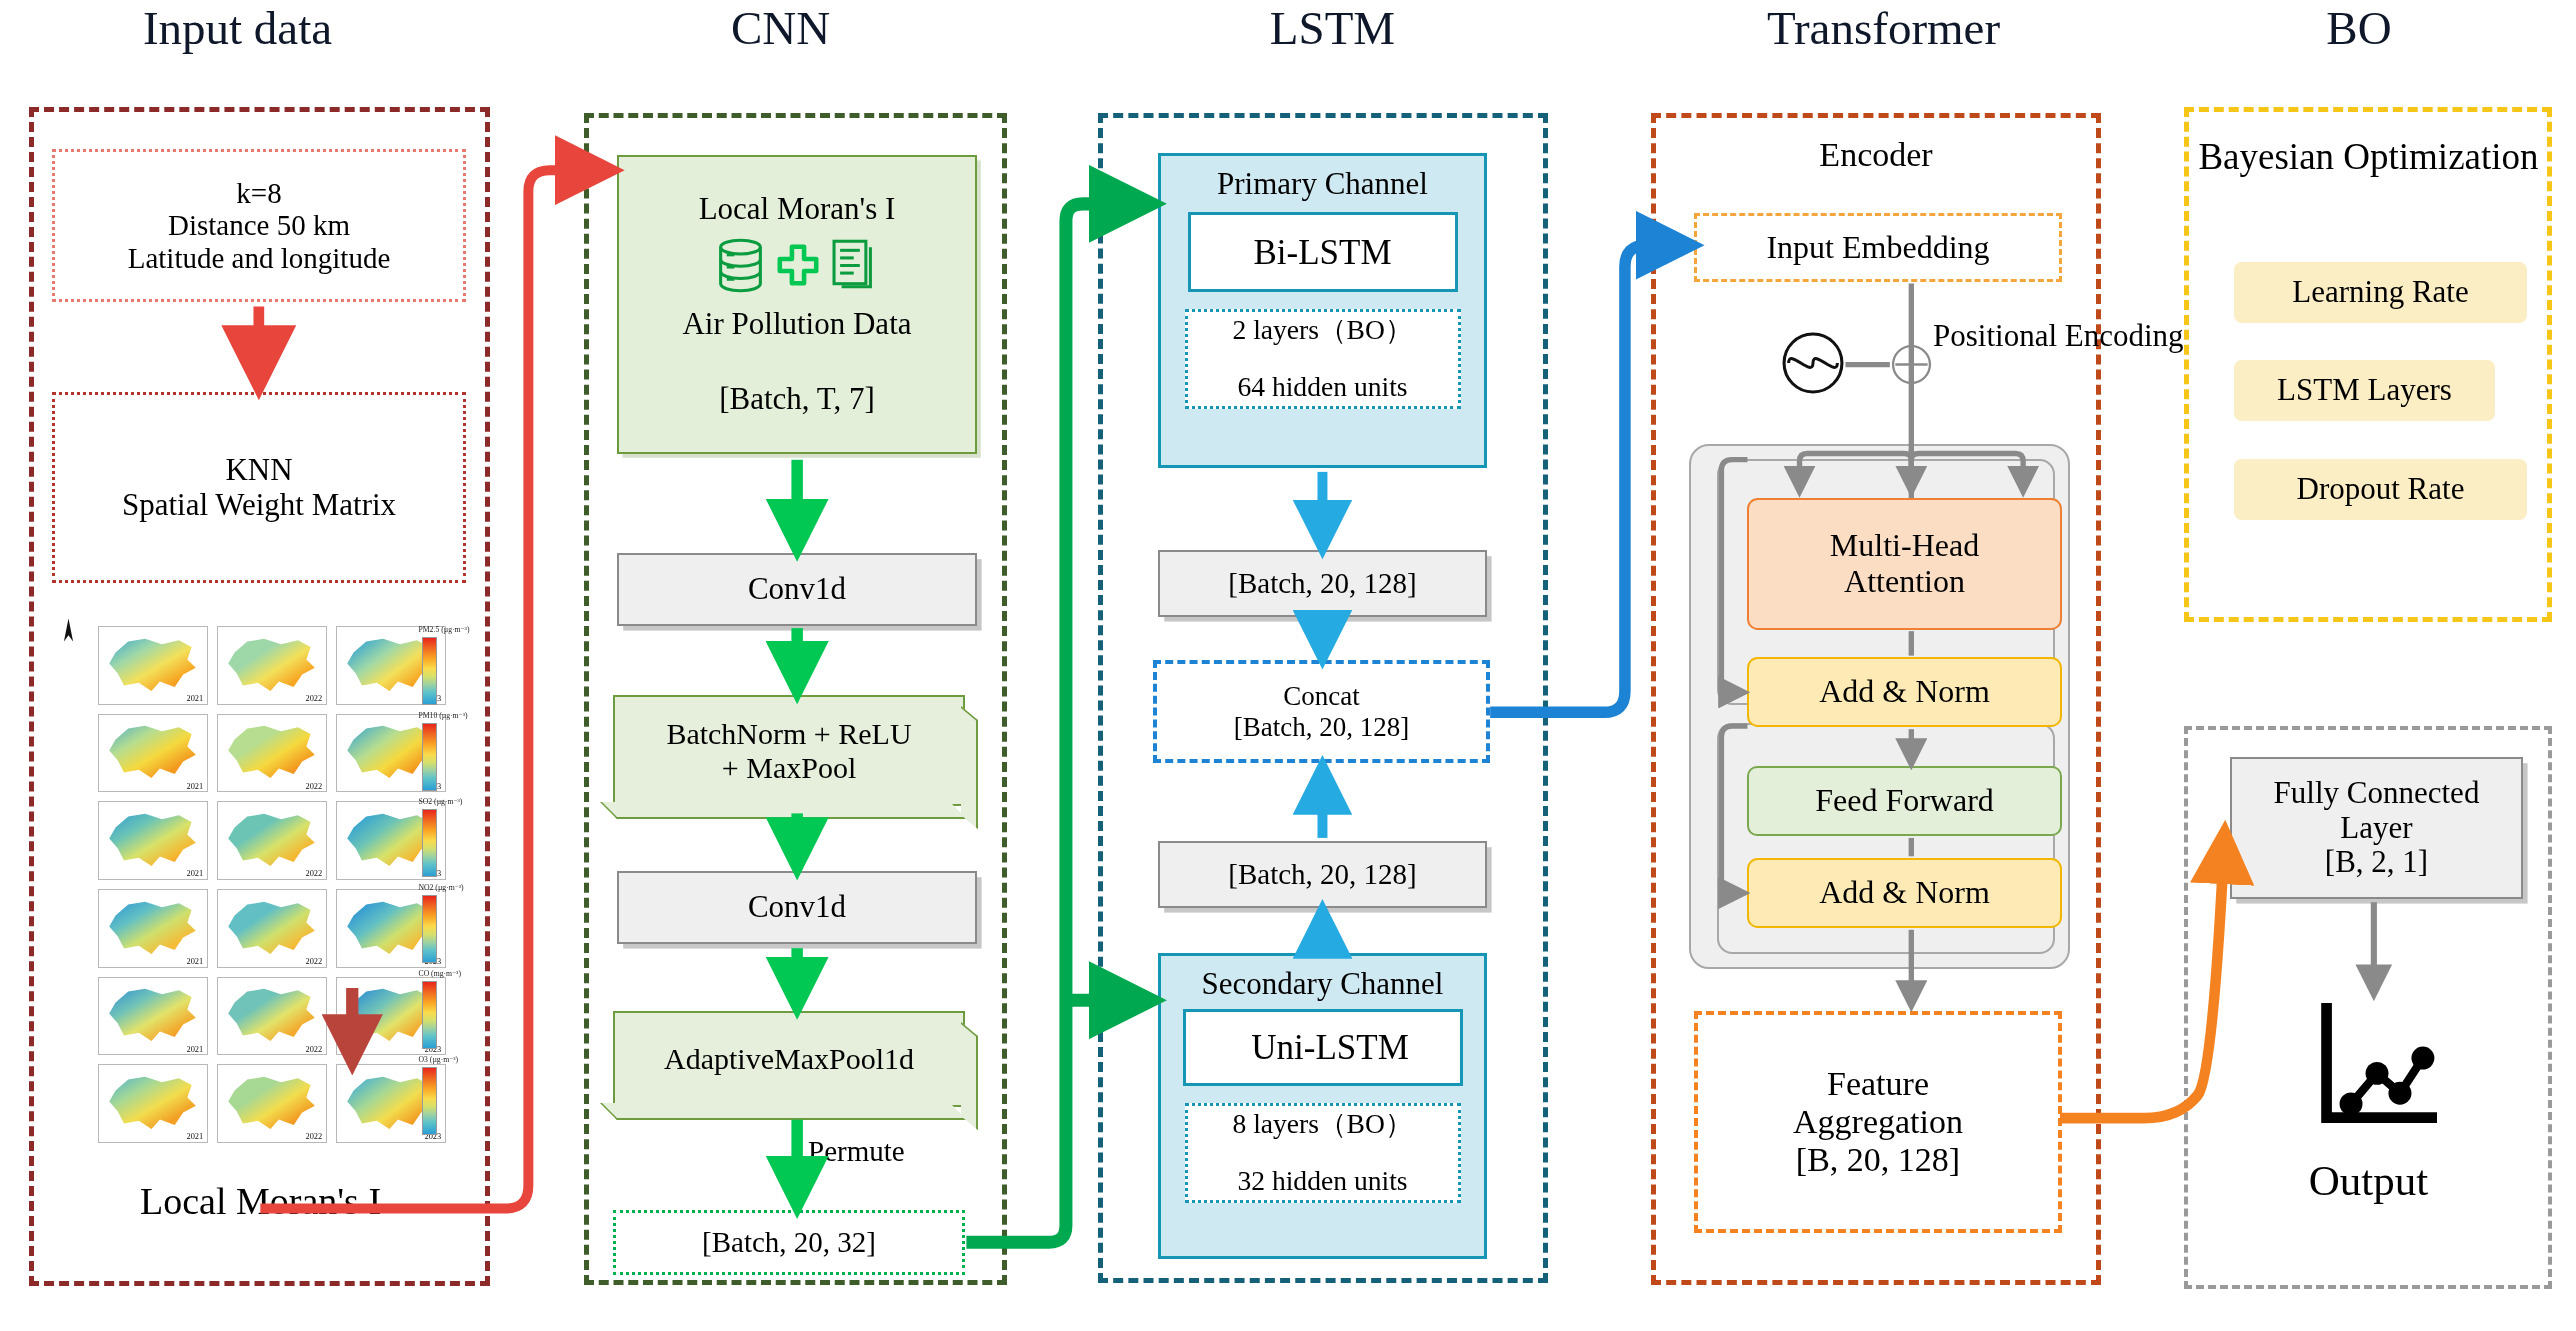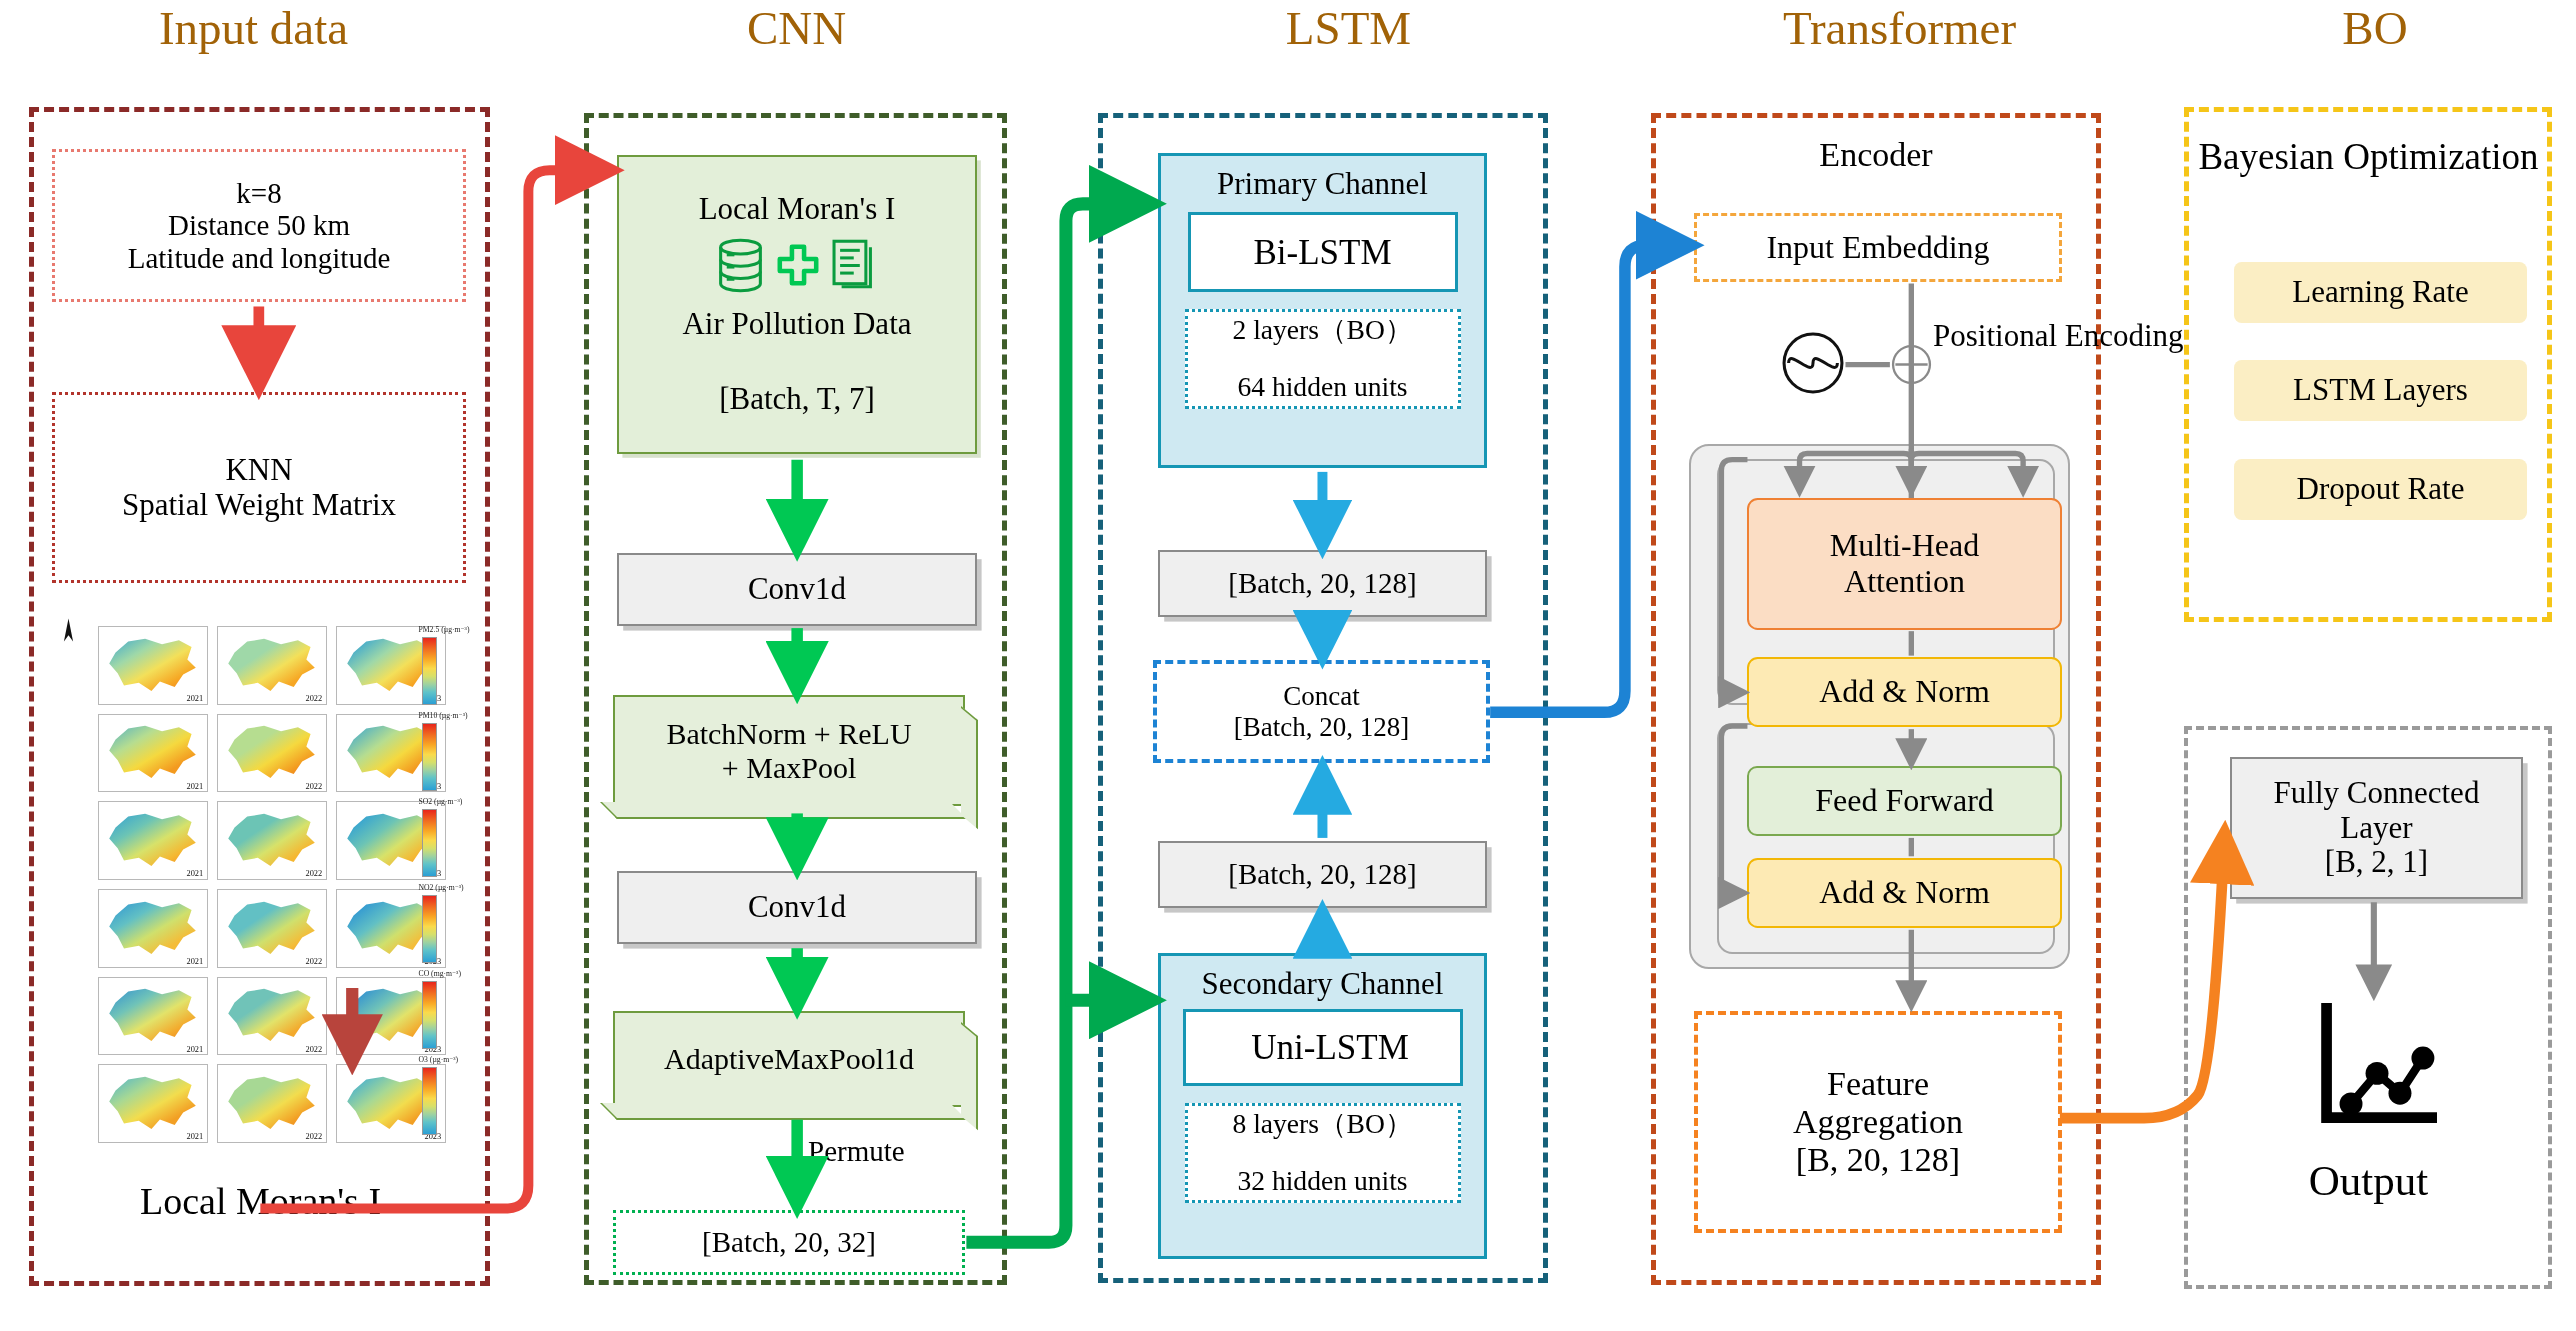--- a/index.html
+++ b/index.html
@@ -1,19 +1,19 @@
 <!DOCTYPE html>
 <html style="font-size:12.3px"><head>
 <meta charset="utf-8">
 <style>
   html,body{margin:0;padding:0;background:#fff;}
   body{font-family:"Liberation Serif","DejaVu Serif",serif;}
   #root{position:relative;width:2576px;height:1332px;background:#ffffff;overflow:hidden;}
 
-  .col-title{position:absolute;text-align:center;font-size:47px;color:#a16207;line-height:1;white-space:nowrap;padding-left:16px;}
+  .col-title{position:absolute;text-align:center;font-size:47px;color:#0f172a;line-height:1;white-space:nowrap;}
 
   .panel{position:absolute;box-sizing:border-box;background:transparent;}
 
   
   .box{position:absolute;box-sizing:border-box;display:flex;flex-direction:column;
        align-items:center;justify-content:center;text-align:center;color:#000;}
   .box .ln{display:block;line-height:1.12;white-space:nowrap;}
 
   .grey-box{background:#efefef;border:2.3px solid #8a8a8a;box-shadow:5.4px 5.4px 0 -0.8px rgba(130,130,130,.45);}
   .green-flat{background:#e3efd9;border:2.3px solid #6e9b3e;box-shadow:4.6px 4.6px 0 -0.8px rgba(140,170,110,.35);}
@@ -519,21 +519,21 @@
     <span class="ln">[B, 20, 128]</span>
   </div>
 
   <div class="caption" style="left:2190px;top:136px;width:357px;font-size:37px;line-height:1.15;">
     <span class="ln">Bayesian</span>
     <span class="ln">Optimization</span>
   </div>
   <div class="box yellow-chip" style="left:2234px;top:262px;width:293px;height:61px;font-size:31px;">
     <span class="ln">Learning Rate</span>
   </div>
-  <div class="box yellow-chip" style="left:2234px;top:360px;width:293px;height:61px;font-size:31px;">
+  <div class="box yellow-chip" style="left:2234px;top:360px;width:261px;height:61px;font-size:31px;">
     <span class="ln">LSTM Layers</span>
   </div>
   <div class="box yellow-chip" style="left:2234px;top:459px;width:293px;height:61px;font-size:31px;">
     <span class="ln">Dropout Rate</span>
   </div>
 
   <div class="box grey-box" style="left:2230px;top:757px;width:293px;height:142px;font-size:31px;">
     <span class="ln">Fully Connected</span>
     <span class="ln">Layer</span>
     <span class="ln">[B, 2, 1]</span>

